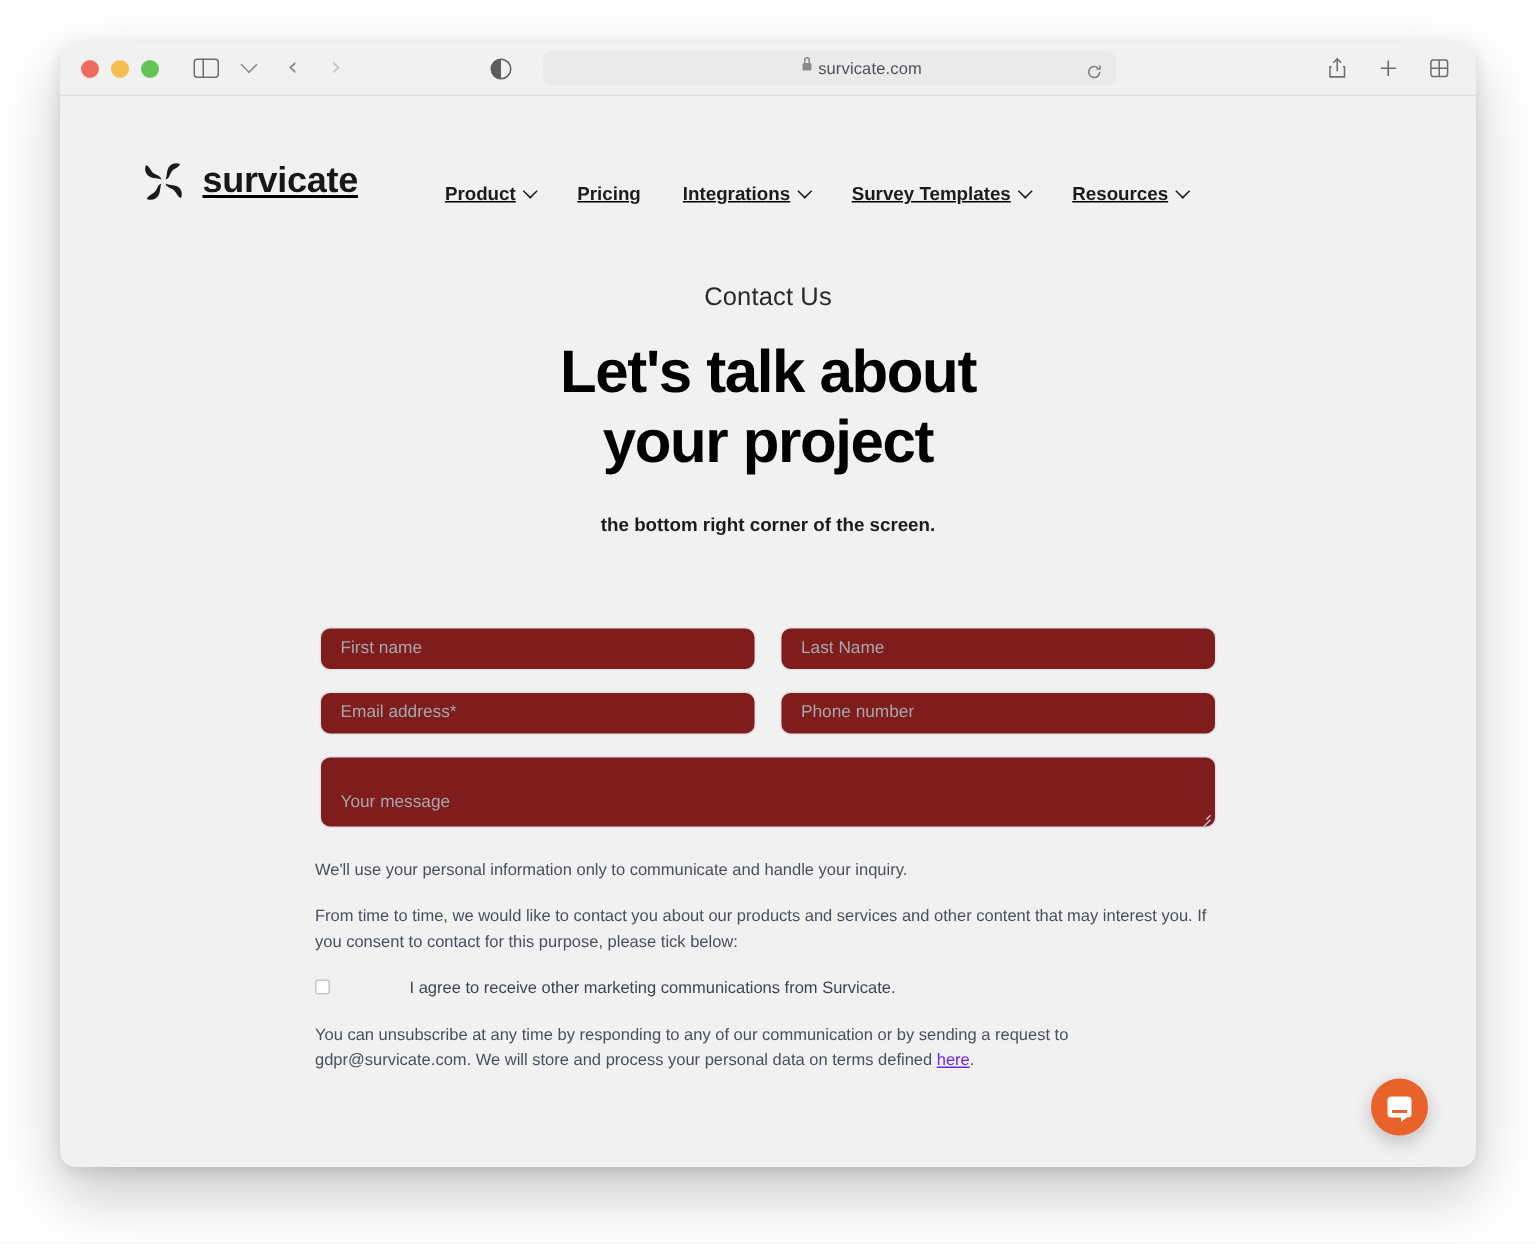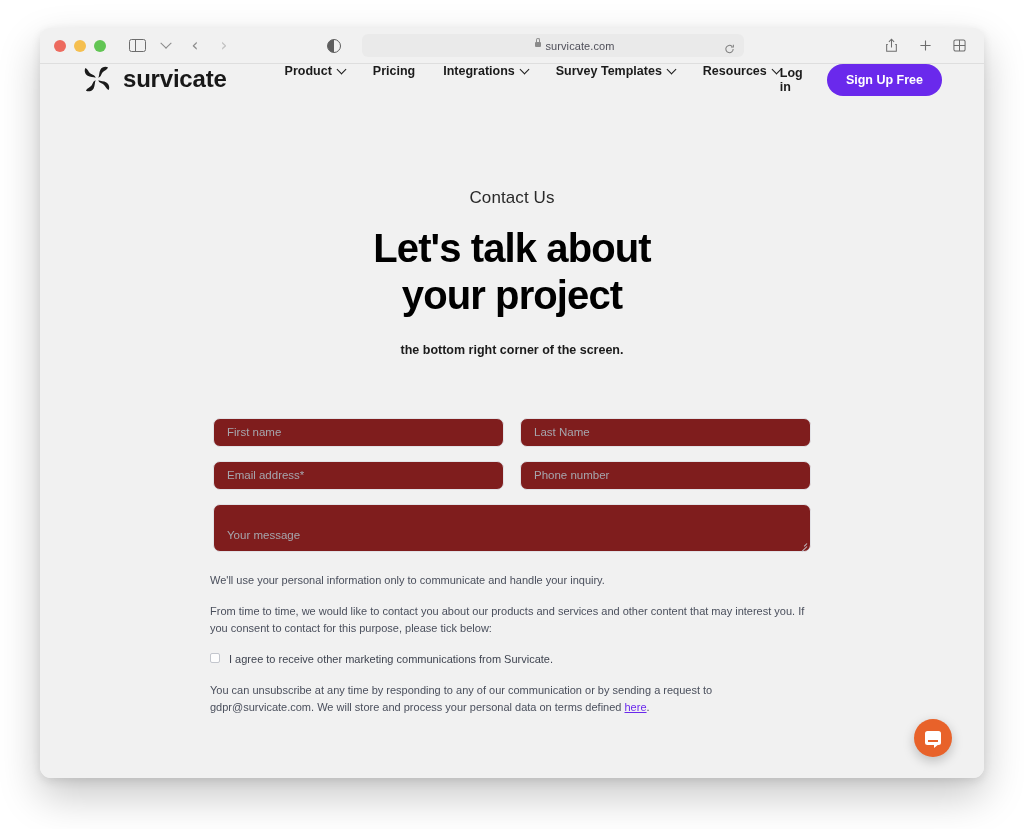--- a/index.html
+++ b/index.html
@@ -172,22 +172,23 @@
     position: relative;
     height: 715px;
     background: #f1f1f1;
     overflow: hidden;
   }
 
   
   .site-header {
     height: 72px;
     display: flex;
-    align-items: flex-start;
-    padding: 0 42px 0 42px;
+    align-items: flex-end;
+    padding: 0 42px 0 54px;
+    text-decoration: underline;
   }
   .brand {
     display: flex;
     align-items: center;
     gap: 11px;
   }
   .brand-mark { width: 30px; height: 30px; display:block; }
   .brand-name {
     font-size: 24px;
     font-weight: bold;
@@ -330,21 +331,21 @@
   }
   .checkbox {
     width: 10px; height: 10px;
     border: 1px solid #c3c6cd;
     background: #fdfdfd;
     border-radius: 2px;
     box-sizing: border-box;
     margin-top: 2px;
     flex: none;
   }
-  .consent-label { font-size: 11px; color: #3f4450; }
+  .consent-label { font-size: 11px; color: #3f4450; margin-left: 44px; }
   .legal a, .legal .link {
     color: #6a29ec;
     text-decoration: underline;
   }
 
   
   .chat-launcher {
     position: absolute;
     right: 32px;
     bottom: 22px;
@@ -479,24 +480,20 @@
         <div class="nav-item">
           <span>Survey Templates</span>
           <span class="caret"></span>
         </div>
         <div class="nav-item">
           <span>Resources</span>
           <span class="caret"></span>
         </div>
       </div>
 
-      <div class="header-right">
-        <span class="login-link">Log in</span>
-        <button class="signup-btn">Sign Up Free</button>
-      </div>
     </div>
 
     <div class="hero">
       <div class="eyebrow">Contact Us</div>
       <div class="headline">
         <div>Let's talk about</div>
         <div>your project</div>
       </div>
       <div class="subhead">
         <div>the bottom right corner of the screen.</div>

